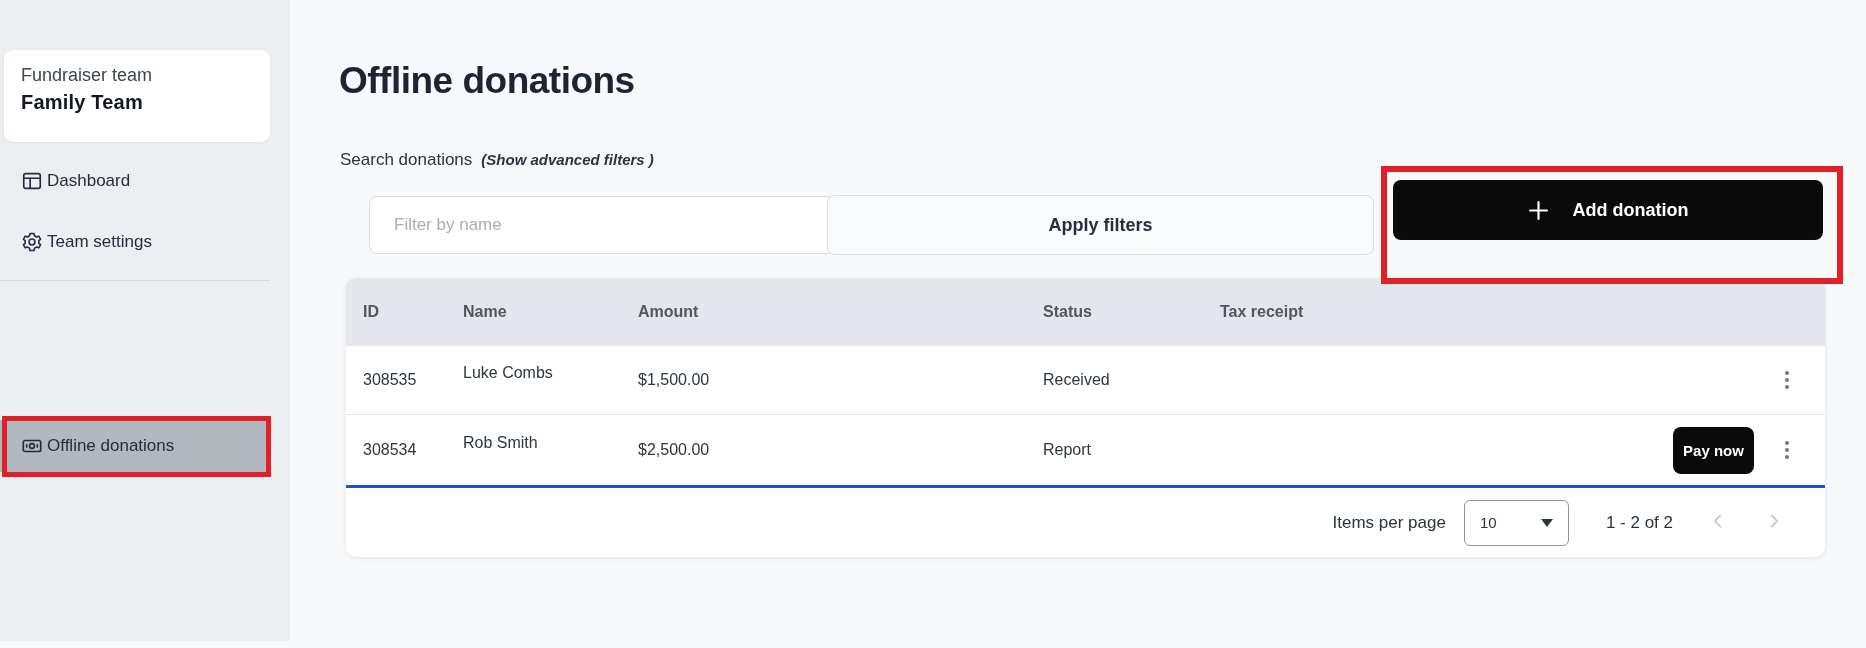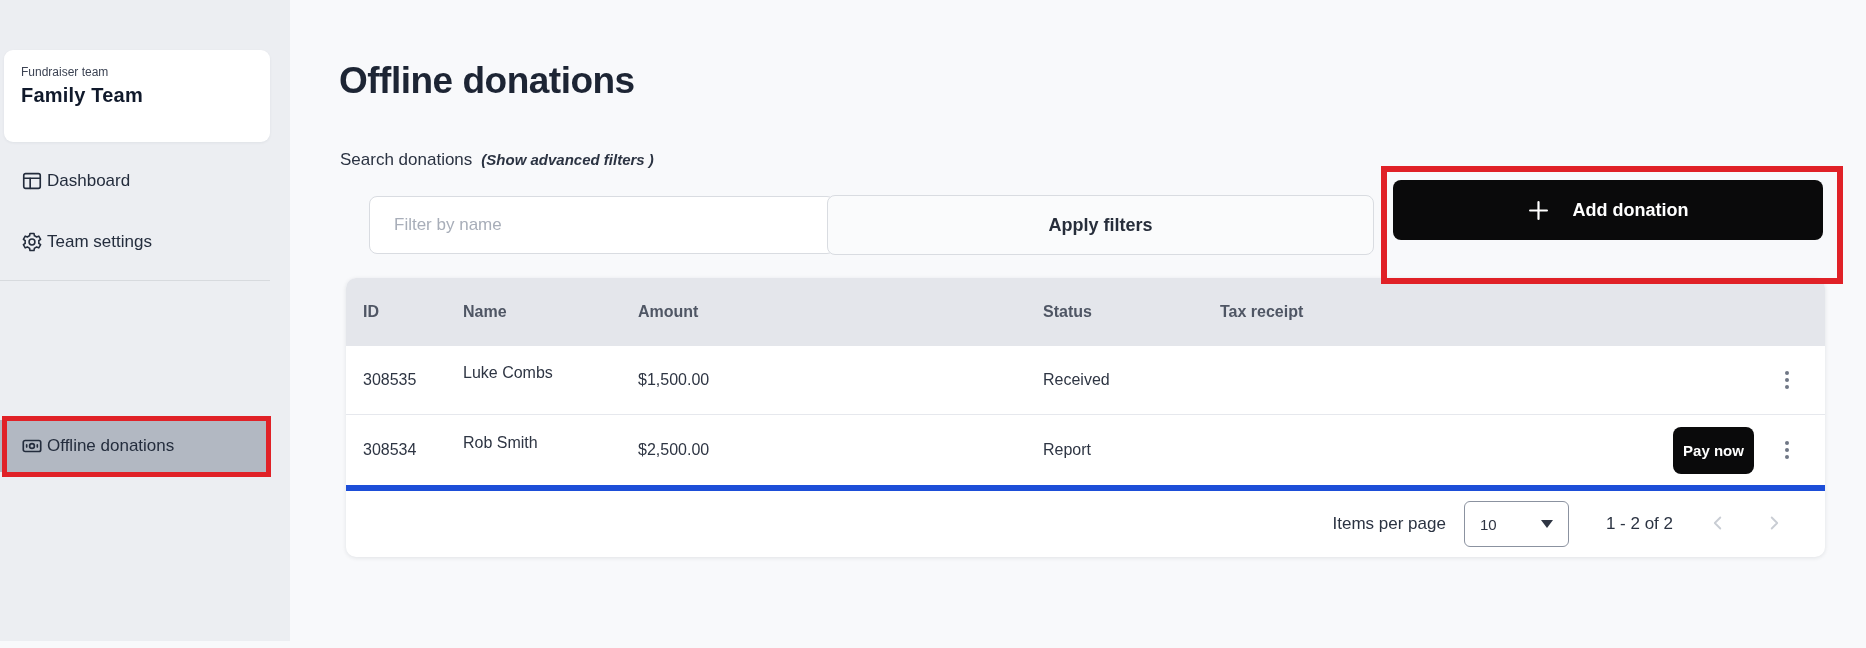--- a/index.html
+++ b/index.html
@@ -17,21 +17,21 @@
     background:var(--main-bg);
     font-family:"Liberation Sans", sans-serif;
     color:#2e3543;
   }
   
   .sidebar{position:absolute;left:0;top:0;width:290px;height:641px;background:var(--sidebar-bg);}
   .team-card{
     position:absolute;left:4px;top:50px;width:266px;height:92px;background:#fff;
     border-radius:9px;box-shadow:0 1px 3px rgba(25,31,45,.06);padding:15px 0 0 17px;
   }
-  .team-label{font-size:12px;color:#3c4353;}
+  .team-label{font-size:18px;color:#3c4353;}
   .team-name{font-size:20px;font-weight:bold;color:#10192b;margin-top:5px;letter-spacing:.2px;}
   .nav-item{
     position:absolute;left:0;width:270px;height:52px;display:flex;align-items:center;
     padding-left:20px;gap:4px;cursor:pointer;color:#242d3d;font-size:17px;
   }
   .nav-item .nav-icon{width:23px;height:23px;display:flex;align-items:center;justify-content:center;color:#232c3c;flex:0 0 auto;}
   .nav-item svg{width:22px;height:22px;}
   .nav-item.selected{background:var(--selected-item-bg);}
   .nav-divider{position:absolute;left:0;top:280px;width:270px;height:1px;background:#d7dade;}
   
@@ -83,21 +83,21 @@
   .cell-name{transform:translateY(-7px);}
   .cell-actions{display:flex;align-items:center;justify-content:flex-end;padding-right:30px;gap:25px;}
   .kebab{display:flex;flex-direction:column;gap:3px;padding:6px 6px;cursor:pointer;background:none;border:none;}
   .kebab i{width:4px;height:4px;border-radius:50%;background:#6f7685;display:block;}
   .paynow-btn{
     width:81px;height:47px;border-radius:8px;background:var(--button-black);color:#fff;
     border:none;font-size:15px;font-weight:bold;cursor:pointer;font-family:inherit;
   }
   
   .pager{
-    position:absolute;left:0;bottom:0;width:100%;height:72px;border-top:6px solid #1d4ed8;
+    position:absolute;left:0;bottom:0;width:100%;height:72px;border-top:3px solid #1d4ed8;
     display:flex;align-items:center;justify-content:flex-end;padding-right:40px;
     font-size:17px;color:#2b3342;border-radius:0 0 10px 10px;
   }
   .ipp-select{
     margin-left:18px;width:105px;height:46px;border:1px solid #8b92a0;border-radius:6px;
     background:#fff;display:flex;align-items:center;justify-content:space-between;
     padding:0 15px;cursor:pointer;
   }
   .ipp-value{font-size:15px;color:#2e3543;}
   .caret-down{width:0;height:0;border-left:6px solid transparent;border-right:6px solid transparent;border-top:8px solid #2e3543;}

